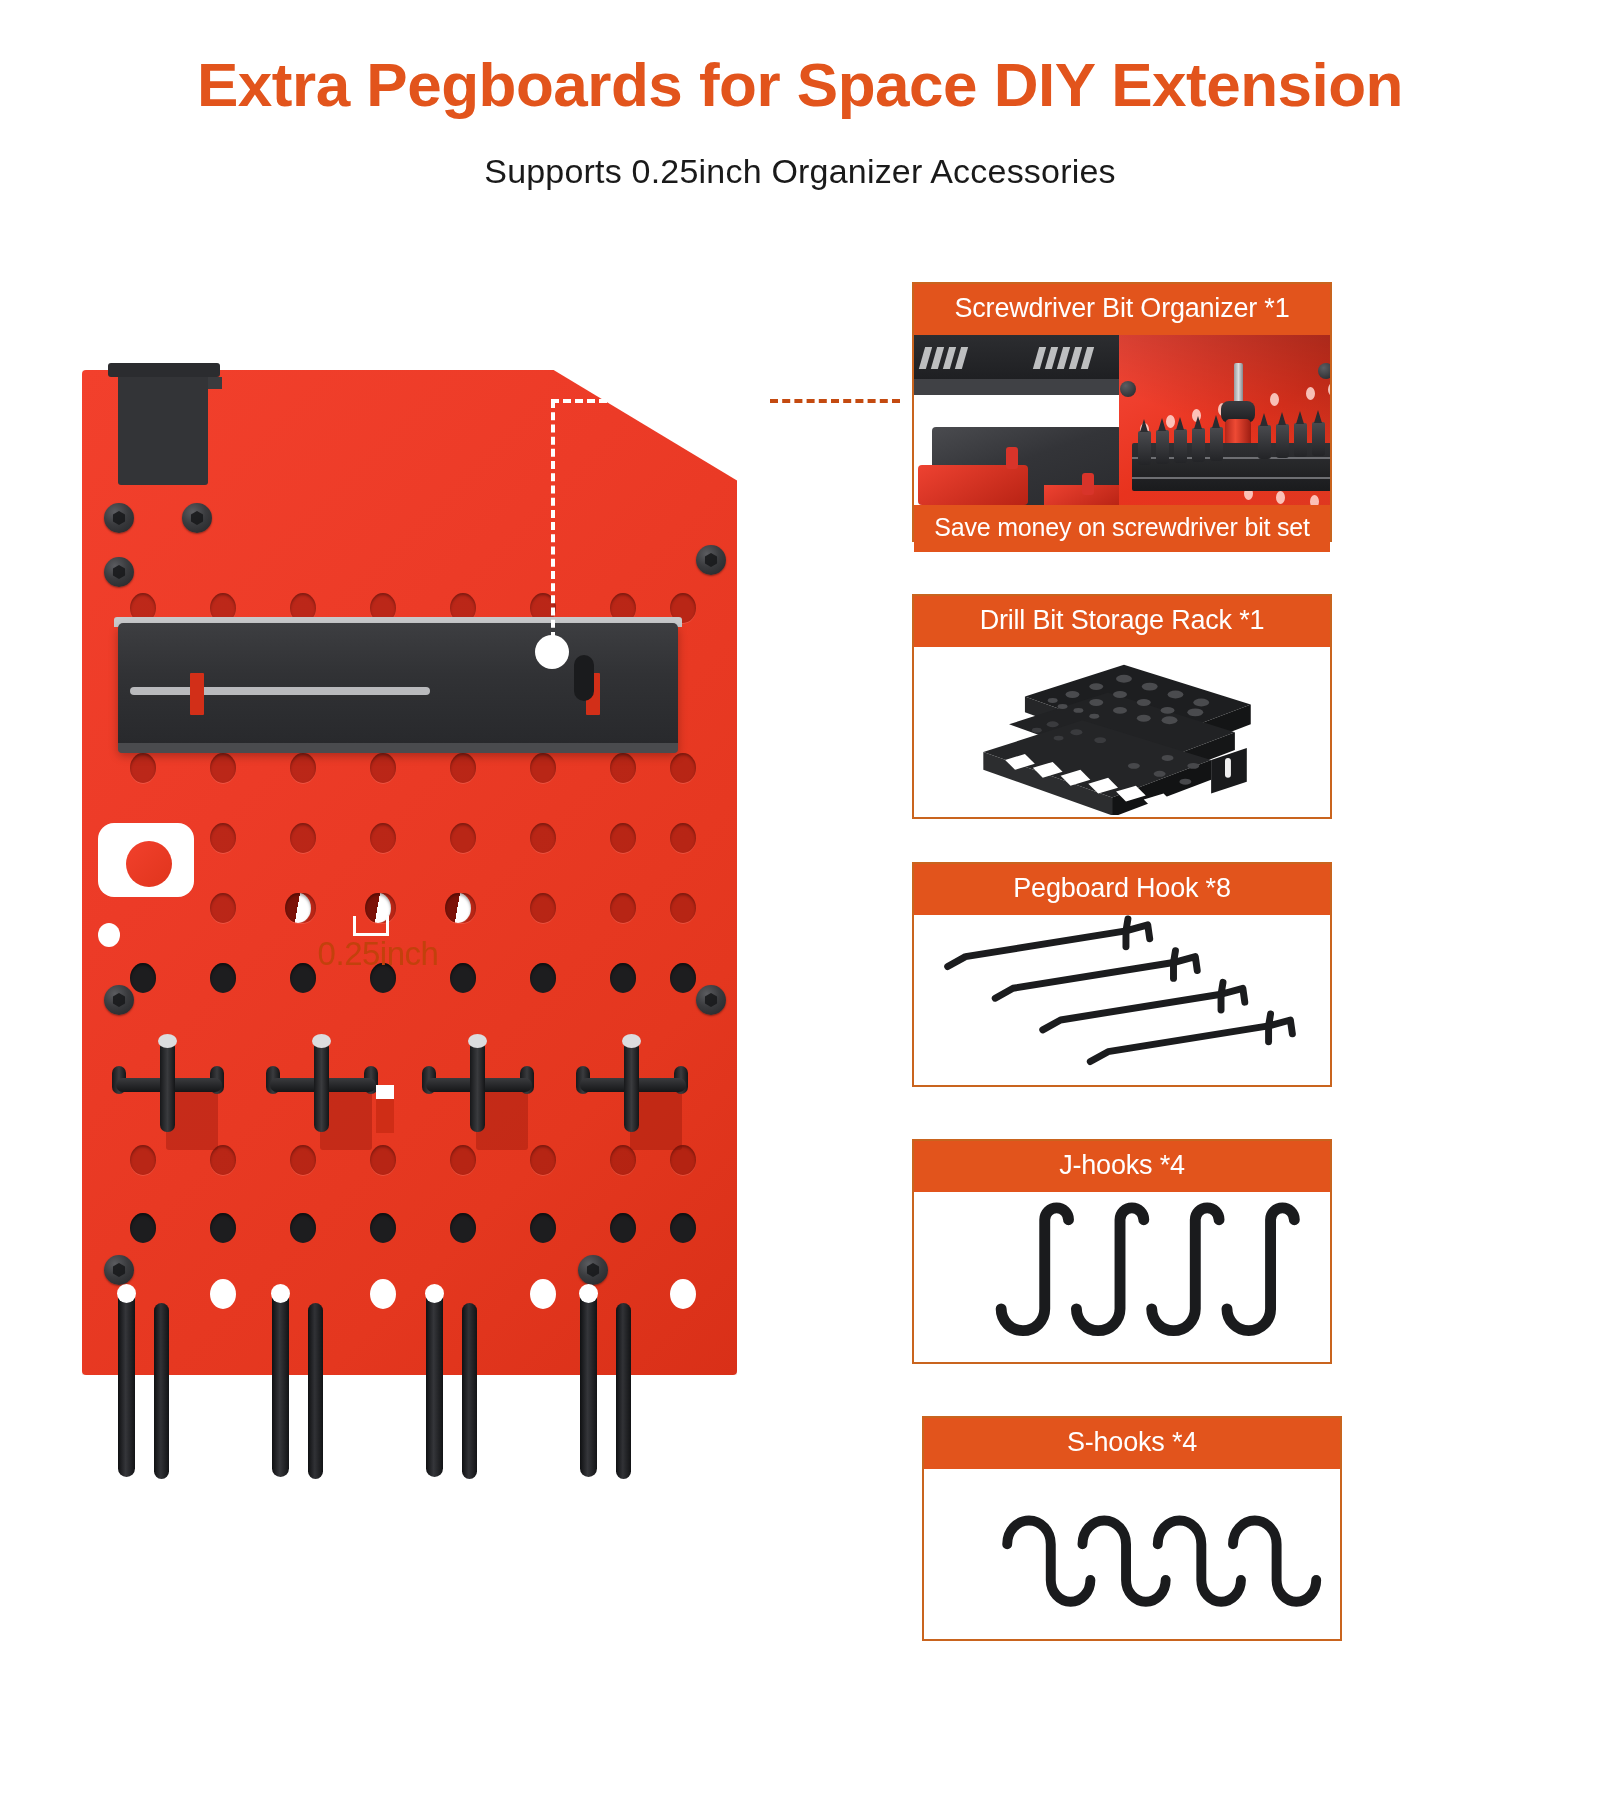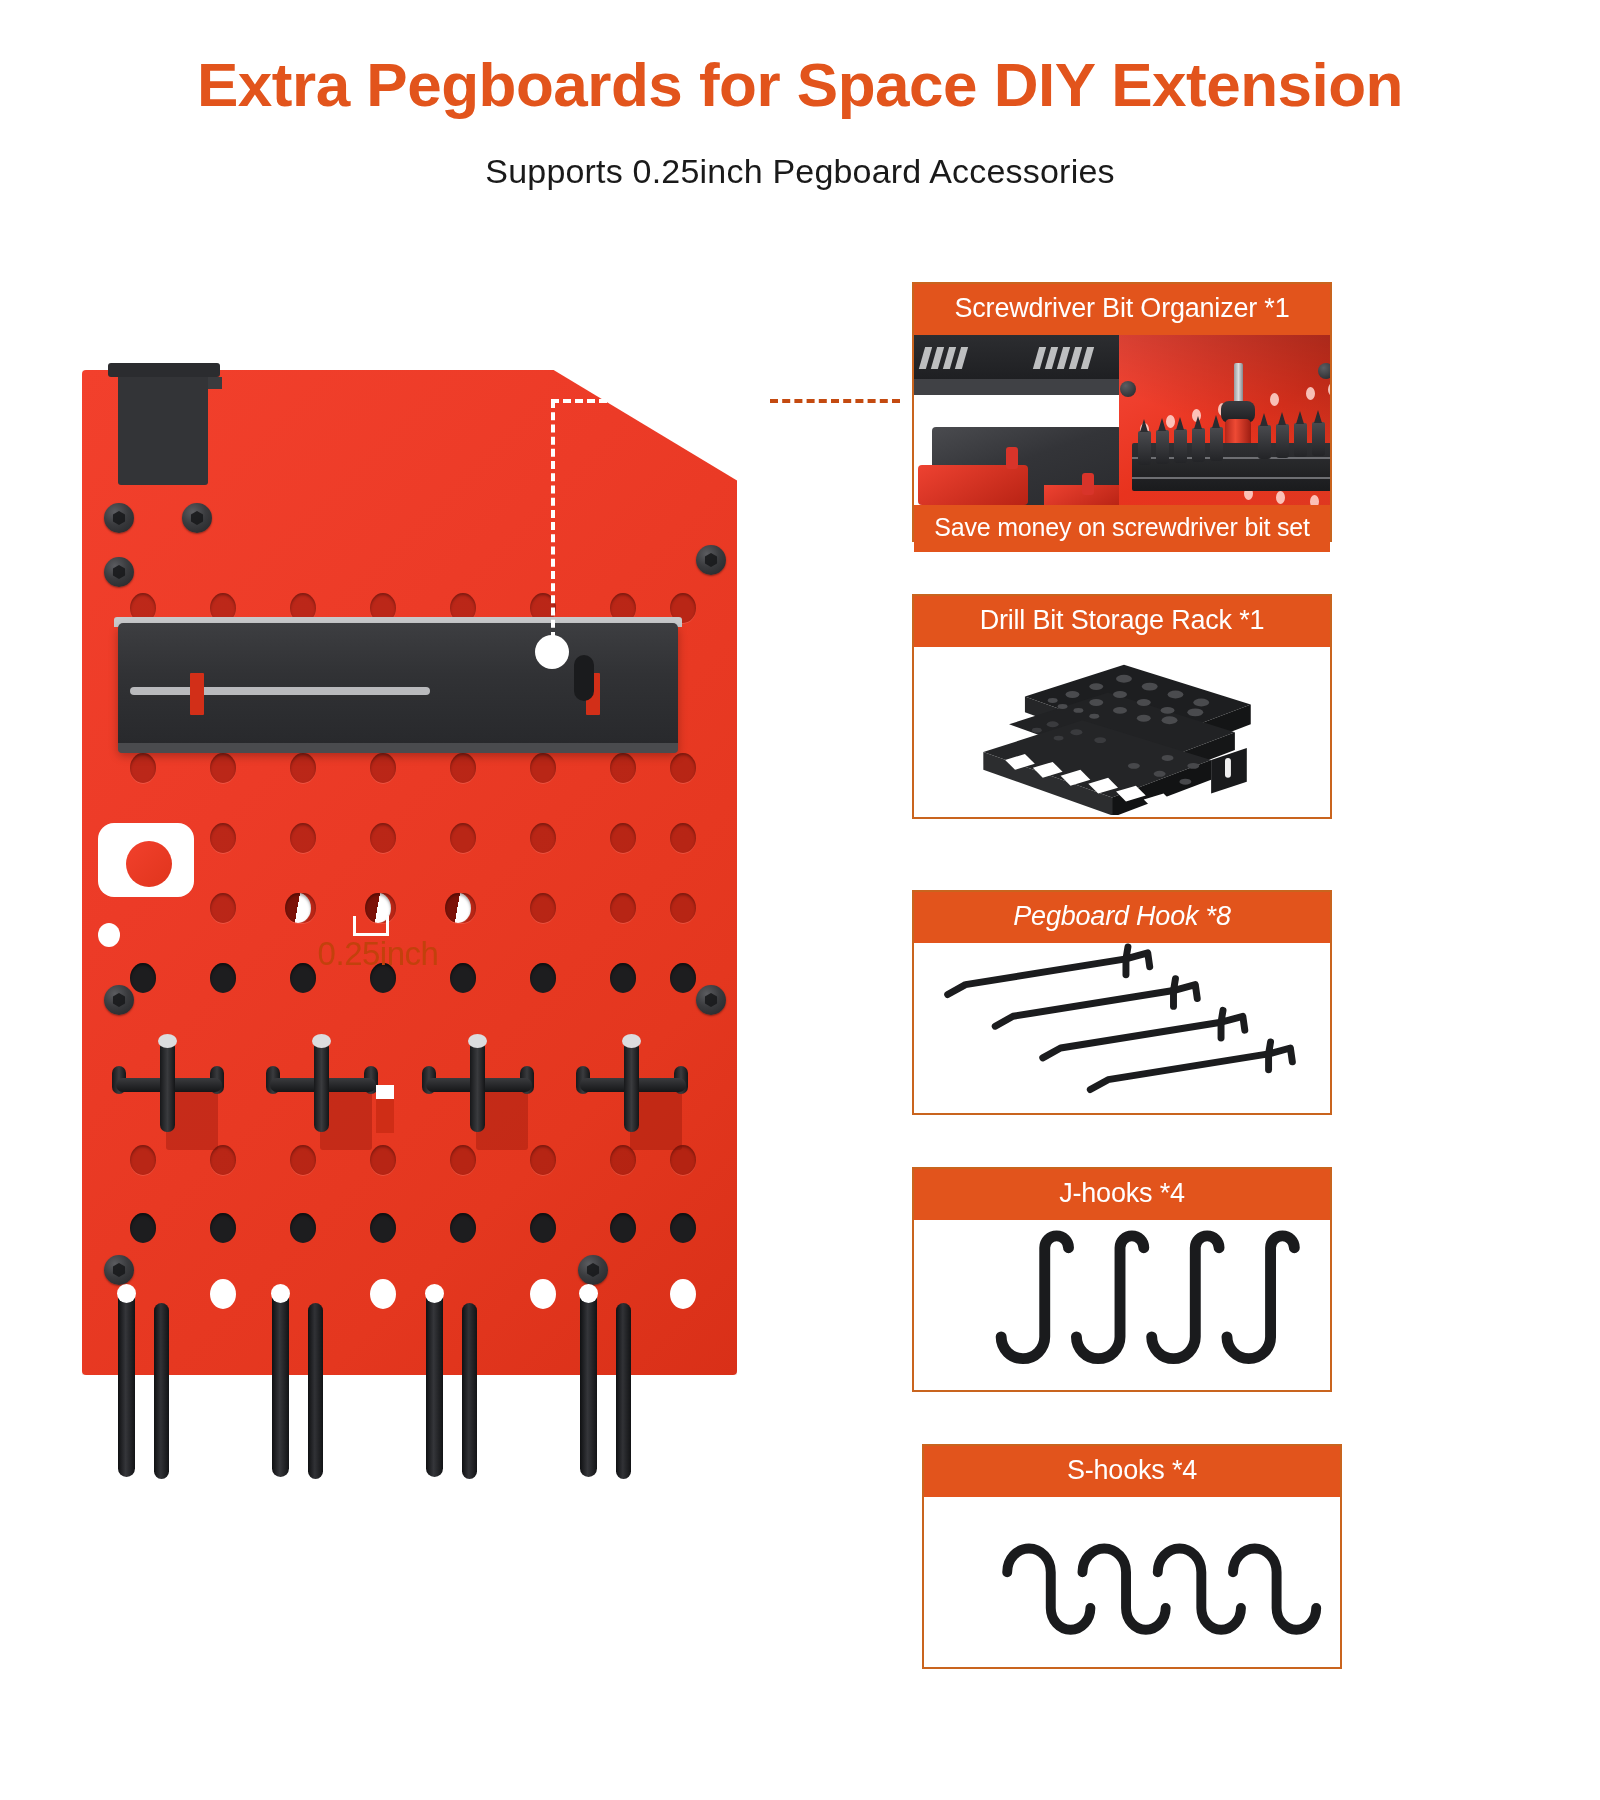--- a/index.html
+++ b/index.html
@@ -368,21 +368,21 @@
 
   
   .art { position:absolute; inset:0; }
 </style>
 </head>
 <body>
 
 <div id="page">
 
   <div class="headline">Extra Pegboards for Space DIY Extension</div>
-  <div class="subhead">Supports 0.25inch Pegboard Accessories</div>
+  <div class="subhead">Supports 0.25inch Organizer Accessories</div>
 
   <div id="pegboard-figure">
 
     <div class="board-body"></div>
 
     <div class="bracket-cap"></div>
     <div class="bracket"></div>
     <div class="bracket-notch"></div>
 
     <div class="bolt" style="left:34px;  top:148px;"></div>
@@ -655,21 +655,21 @@
             <ellipse cx="222" cy="120" rx="6" ry="3"></ellipse>
               <ellipse cx="248" cy="128" rx="6" ry="3"></ellipse>
             <ellipse cx="274" cy="136" rx="6" ry="3"></ellipse>
               <ellipse cx="256" cy="112" rx="6" ry="3"></ellipse>
             <ellipse cx="282" cy="120" rx="6" ry="3"></ellipse>
           </g>
         </svg>
       </div>
     </div>
 
-    <div class="card" style="margin-top:71px;font-style:italic;">
+    <div class="card" style="margin-top:43px;">
       <div class="card-header">Pegboard Hook *8</div>
       <div class="card-body">
         <svg class="art" viewBox="0 0 420 170">
           <g stroke="#1b1c1e" stroke-width="7" fill="none" stroke-linecap="round" stroke-linejoin="round">
             <path d="M34,52 L52,42 L214,16"></path>
             <path d="M214,16 L216,4 M214,16 L236,10 L238,24"></path>
             <path d="M214,16 L214,32"></path>
             <path d="M82,84 L100,74 L262,48"></path>
             <path d="M262,48 L264,36 M262,48 L284,42 L286,56"></path>
             <path d="M262,48 L262,64"></path>

